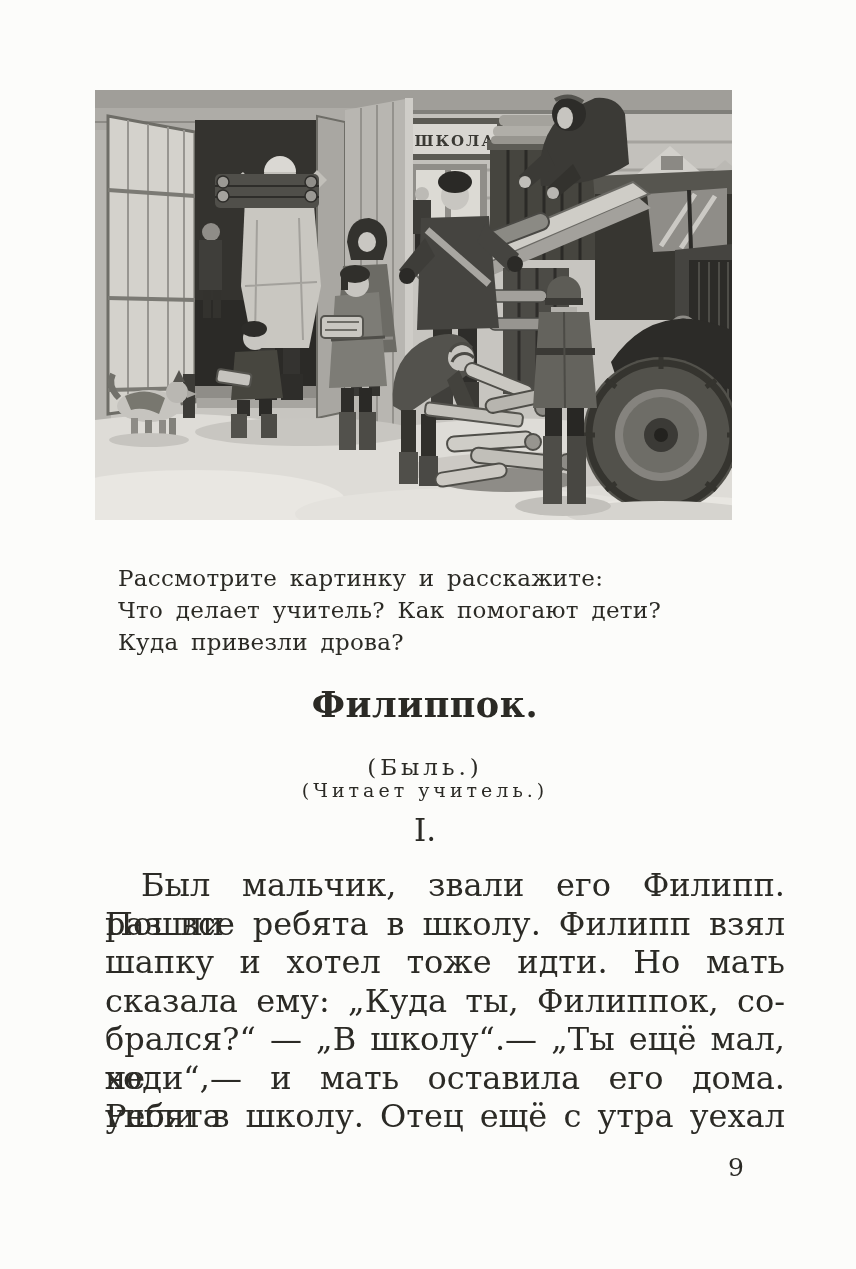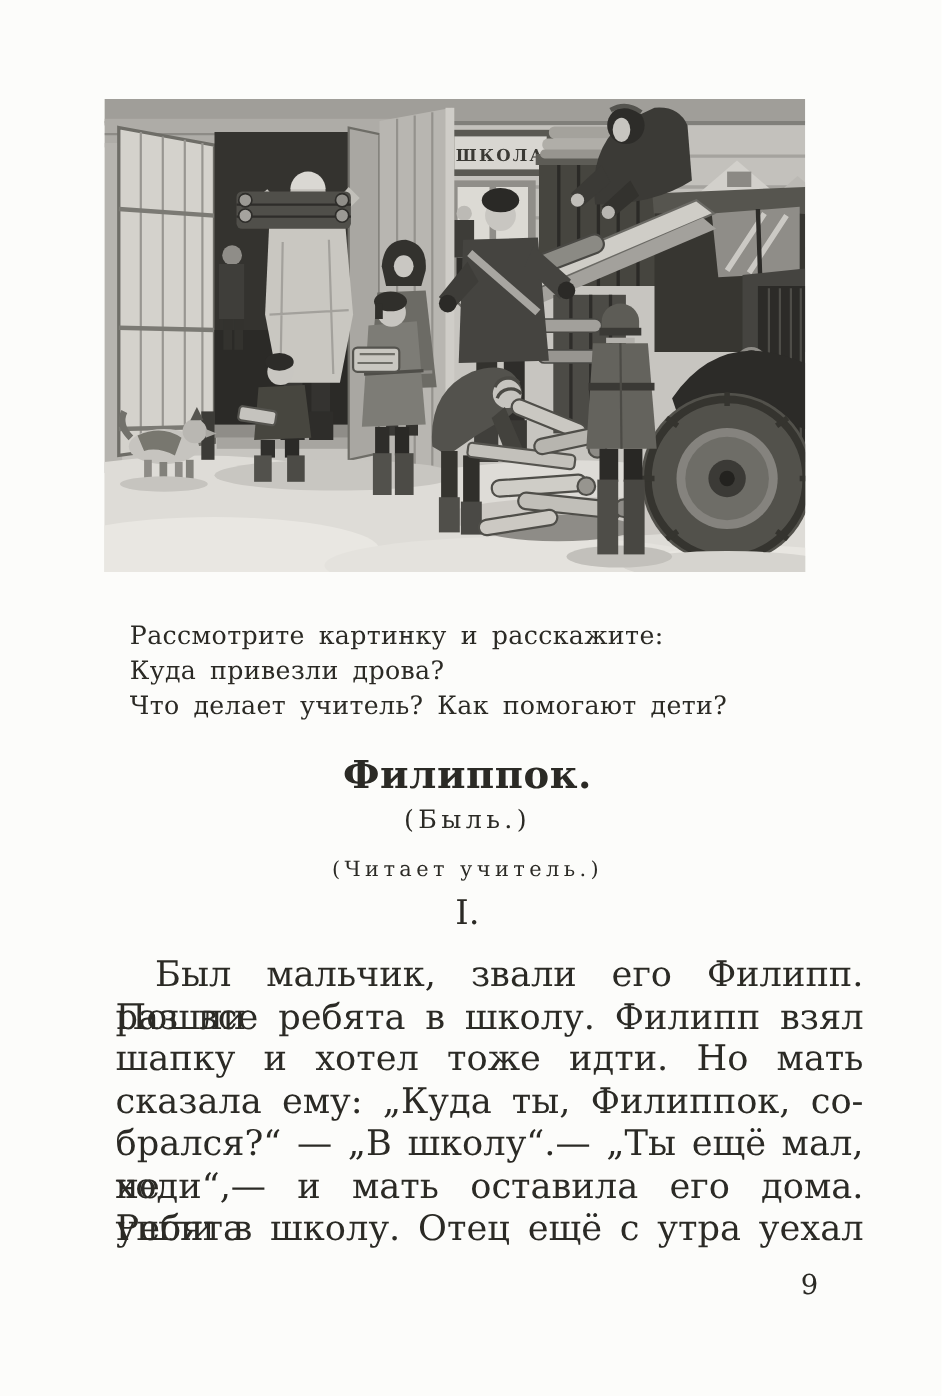--- a/index.html
+++ b/index.html
@@ -18,21 +18,21 @@
   .illustration svg { display:block; width:100%; height:100%; }
   .intro {
     position:absolute; left:118px; top:562px; width:560px;
     font-size:23px; line-height:32px; letter-spacing:0.3px; word-spacing:5px;
   }
   .title {
     position:absolute; left:85px; top:684px; width:680px; margin:0;
     text-align:center; font-size:35px; font-weight:bold; letter-spacing:0.5px;
   }
   .subtitle {
-    position:absolute; left:85px; top:733px; width:680px;
+    position:absolute; left:85px; top:754px; width:680px;
     text-align:center; font-size:23px; letter-spacing:4px;
   }
   .note {
     position:absolute; left:85px; top:779px; width:680px;
     text-align:center; font-size:19px; font-weight:normal; letter-spacing:4px;
   }
   .chapter {
     position:absolute; left:85px; top:812px; width:680px;
     text-align:center; font-size:31px;
   }
@@ -315,22 +315,22 @@
         <rect x="50" y="330" width="7" height="18" fill="#82817b"></rect>
         <rect x="64" y="330" width="7" height="18" fill="#8e8c87"></rect>
         <rect x="74" y="328" width="7" height="20" fill="#82817b"></rect>
         <ellipse cx="54" cy="350" rx="40" ry="7" fill="#c6c4bf"></ellipse>
       </g>
     </svg>
   </figure>
 
   <div class="intro">
     <div class="intro-line">Рассмотрите картинку и расскажите:</div>
+    <div class="intro-line">Что делает учитель? Как помогают дети?</div>
     <div class="intro-line">Куда привезли дрова?</div>
-    <div class="intro-line">Что делает учитель? Как помогают дети?</div>
   </div>
 
   <h1 class="title">Филиппок.</h1>
   <div class="subtitle">(Быль.)</div>
   <div class="note">(Читает учитель.)</div>
   <div class="chapter">I.</div>
 
   <div class="story">
     <div class="story-line indent">Был мальчик, звали его Филипп. Пошли</div>
     <div class="story-line">раз все ребята в школу. Филипп взял</div>

